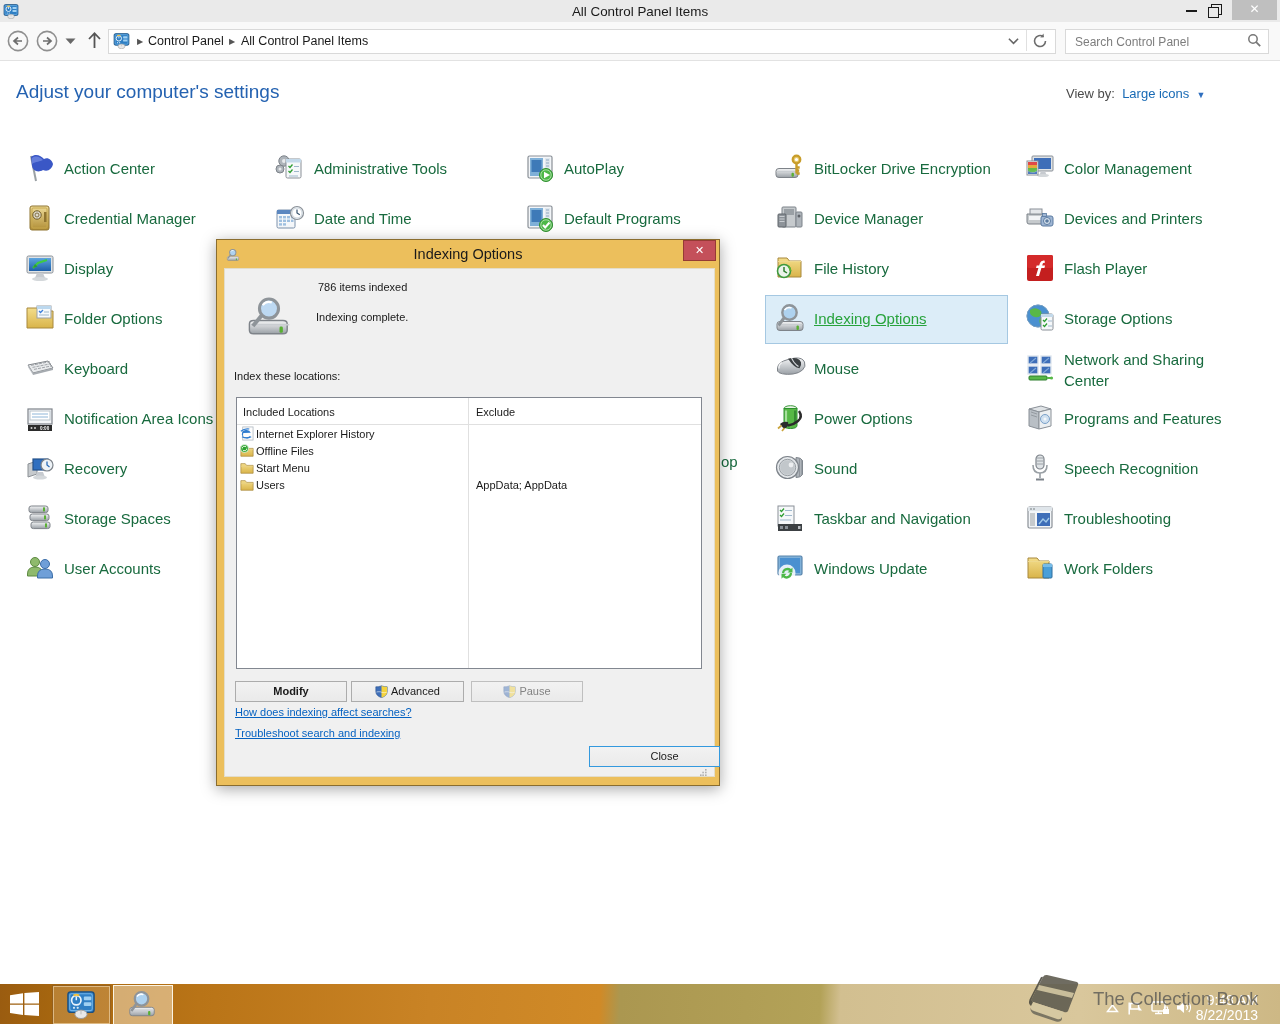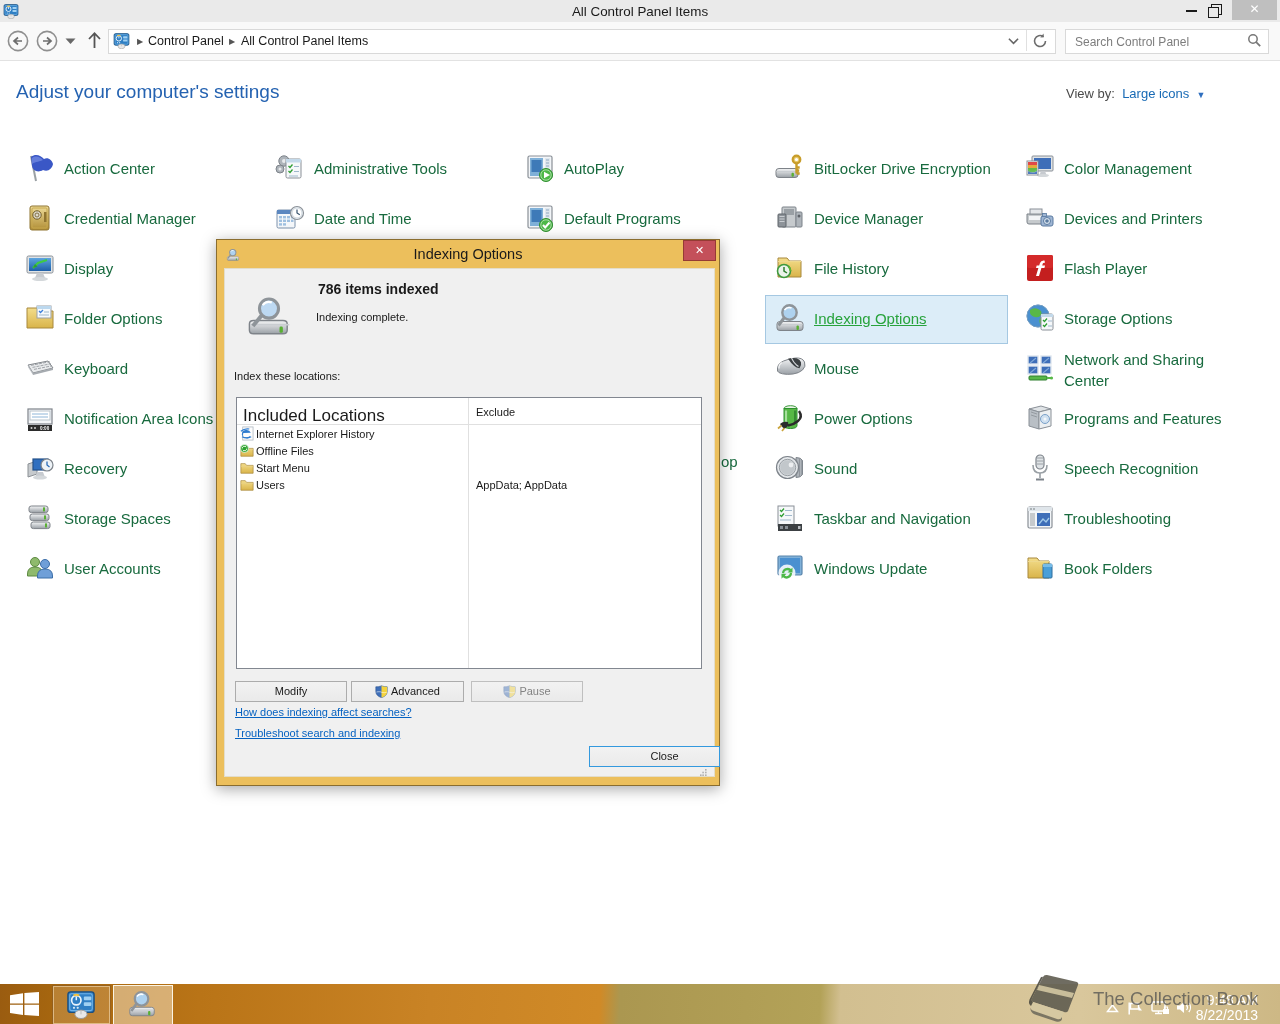--- a/index.html
+++ b/index.html
@@ -565,45 +565,45 @@
 </div>
 <div class="item" style="left:1020px;top:546px;">
  <span class="ic">
       <svg width="32" height="32" viewBox="0 0 32 32">
   <path d="M4 6 h9 l2.5 3 H25 v17 H4 Z" fill="url(#g-folder)" stroke="#a8883c" stroke-width="1"></path>
   <path d="M4 9.5 h21" stroke="#eed98e" stroke-width="1"></path>
   <rect x="19" y="12" width="9" height="14" rx="1" fill="#4a9fd8" stroke="#2f6f9f" stroke-width="1"></rect>
   <rect x="19" y="12" width="9" height="3" fill="#77bce8"></rect>
  </svg>
     </span>
- <span class="lab">Book Folders</span>
+ <span class="lab">Work Folders</span>
 </div>
 
 <div class="abs" id="dlg">
   <svg class="abs" style="left:9px;top:8px;" width="14" height="14" viewBox="0 0 32 32">
       <use href="#sym-idx"></use>
     </svg>
   <div class="abs" id="dlgtitle">Indexing Options</div>
   <div class="abs" id="dlgclose">✕</div>
   <div class="abs" id="dlgbody">
-    <div class="abs" style="left:93px;top:12px;font-size:14px;color:#1a1a1a;font-weight:bold;">786 items indexed</div>
+    <div class="abs" style="left:93px;top:12px;font-size:11px;color:#1a1a1a;">786 items indexed</div>
     <div class="abs" style="left:91px;top:42px;font-size:11px;color:#1a1a1a;">Indexing complete.</div>
     <svg class="abs" style="left:20px;top:27px;" width="48" height="42" viewBox="0 0 32 30">
       <path d="M2 20 q0 -2.5 3 -2.5 h21 q3 0 3 2.5 v4.5 q0 2.5 -3 2.5 h-21 q-3 0 -3 -2.5 Z" fill="url(#g-steel)" stroke="#7e8389" stroke-width="1"></path>
       <path d="M2.5 20.5 h28" stroke="#c9cdd1" stroke-width="1"></path>
       <rect x="23.5" y="21.8" width="2.4" height="4.5" rx="1" fill="#59b033"></rect>
       <circle cx="16" cy="9" r="6.8" fill="#bdd9f2" stroke="#8e9499" stroke-width="2.2"></circle>
       <path d="M11.5 6.5 a5.6 5.6 0 0 1 6.5 -1.8" stroke="#fff" stroke-width="1.5" fill="none"></path>
       <path d="M11 13.5 L4.5 21.5" stroke="#8e9499" stroke-width="2.8"></path>
     </svg>
     <div class="abs" style="left:9px;top:101px;font-size:11px;color:#1a1a1a;">Index these locations:</div>
     <div class="abs" style="left:11px;top:128px;width:464px;height:270px;background:#fff;border:1px solid #828790;">
       <div class="abs" style="left:231px;top:0;width:1px;height:270px;background:#e0e0e0;"></div>
       <div class="abs" style="left:0;top:26px;width:464px;height:1px;background:#e0e0e0;"></div>
-      <div class="abs" style="left:6px;top:8px;font-size:17px;color:#1a1a1a;text-align:right;">Included Locations</div>
+      <div class="abs" style="left:6px;top:8px;font-size:11px;color:#1a1a1a;text-align:right;">Included Locations</div>
       <div class="abs" style="left:239px;top:8px;font-size:11px;color:#1a1a1a;">Exclude</div>
       <svg class="abs" style="left:2px;top:28px;" width="15" height="15" viewBox="0 0 16 16">
         <rect x="4" y="1" width="11" height="14" fill="#fdfdfd" stroke="#aab4bd" stroke-width=".8"></rect>
         <path d="M3 9.3 a5 5 0 0 1 9.6 -2 l-8 .2 a4 4 0 0 0 7.6 3 q-3.5 2.6 -7 1.2 a5 5 0 0 1 -2.2 -2.4 Z" fill="#2e7cd0"></path>
         <path d="M2 5.5 Q6 2.2 11 3.2 M3.2 11.5 Q8 14 13 11.5" stroke="#2e7cd0" stroke-width="1.3" fill="none"></path>
       </svg>
       <div class="abs" style="left:19px;top:30px;font-size:11px;color:#1a1a1a;">Internet Explorer History</div>
       <svg class="abs" style="left:3px;top:46px;" width="14" height="14" viewBox="0 0 16 16">
           <use href="#sym-folder"></use>
         </svg>
@@ -615,21 +615,21 @@
       <svg class="abs" style="left:3px;top:63px;" width="14" height="14" viewBox="0 0 16 16">
           <use href="#sym-folder"></use>
         </svg>
       <div class="abs" style="left:19px;top:64px;font-size:11px;color:#1a1a1a;">Start Menu</div>
       <svg class="abs" style="left:3px;top:80px;" width="14" height="14" viewBox="0 0 16 16">
           <use href="#sym-folder"></use>
         </svg>
       <div class="abs" style="left:19px;top:81px;font-size:11px;color:#1a1a1a;">Users</div>
       <div class="abs" style="left:239px;top:81px;font-size:11px;color:#1a1a1a;">AppData; AppData</div>
     </div>
-    <div class="abs btn" style="left:10px;top:412px;width:110px;">Modify</div>
+    <div class="abs btn" style="left:10px;top:412px;width:110px;font-weight:bold;">Modify</div>
     <div class="abs btn" style="left:126px;top:412px;width:111px;"><svg style="position:relative;top:2.5px;margin-right:3px;" width="13" height="13" viewBox="0 0 16 16">
           <use href="#sym-shield"></use>
         </svg>Advanced</div>
     <div class="abs btn" style="left:246px;top:412px;width:110px;border-color:#bfbfbf;color:#838383;"><svg style="position:relative;top:2.5px;margin-right:3px;opacity:.45;" width="13" height="13" viewBox="0 0 16 16">
           <use href="#sym-shield"></use>
         </svg>Pause</div>
     <div class="abs dlink" style="left:10px;top:437px;">How does indexing affect searches?</div>
     <div class="abs dlink" style="left:10px;top:458px;">Troubleshoot search and indexing</div>
     <div class="abs btn" style="left:364px;top:477px;width:109px;border-color:#3399de;padding-left:20px;">Close</div>
     <svg class="abs" style="left:475px;top:500px;" width="7" height="7" viewBox="0 0 7 7">

